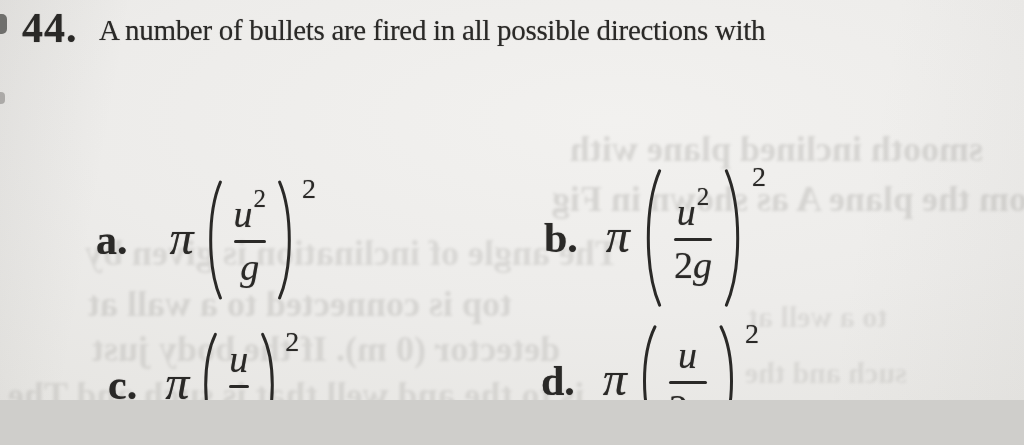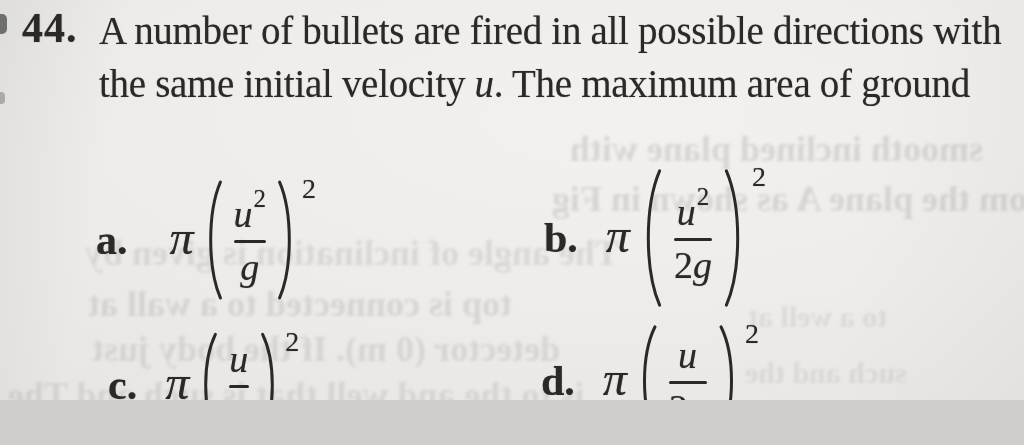--- a/index.html
+++ b/index.html
@@ -18,21 +18,21 @@
   }
   .content{position:absolute;inset:0;z-index:2;color:#2a2927;filter:blur(0.3px);}
   
   .qnum{
     position:absolute;left:22px;top:4px;
     font-size:42px;font-weight:bold;letter-spacing:1px;
     text-shadow:0 0 1px rgba(35,34,32,.55);
   }
   .qtext{
     position:absolute;left:99px;top:4px;
-    font-size:39px;line-height:53px;letter-spacing:-0.3px;
+    font-size:29px;line-height:53px;letter-spacing:-0.3px;
     text-shadow:0 0 1px rgba(35,34,32,.45);
   }
   .qline{white-space:nowrap;}
   .var{font-style:italic;}
   
   .option{
     position:absolute;display:flex;align-items:center;
     text-shadow:0 0 1px rgba(35,34,32,.5);
   }
   .olabel{font-weight:bold;font-size:42px;margin-right:28px;}
@@ -89,21 +89,20 @@
   <div class="ghost g5">detector (0 m). If the body just</div>
   <div class="ghost g6">is to the and well that is such and The</div>
   <div class="ghost g7">to a well at</div>
   <div class="ghost g8">such and the</div>
 
   <div class="content">
 
     <div class="qnum">44.</div>
     <div class="qtext">
       <div class="qline">A number of bullets are fired in all possible directions with</div>
-      <div class="qline"><span>the same initial velocity </span><span class="var">u</span><span>. The maximum area of ground</span></div>
     </div>
 
     <div class="option opt-a opt-a-pos">
       <span class="olabel">a.</span>
       <span class="pi">π</span>
       <svg class="paren" viewBox="0 0 26 100" preserveAspectRatio="none">
           <path d="M21,4 C7,28 7,72 21,96"></path>
         </svg>
       <span class="frac">
         <span class="num">

